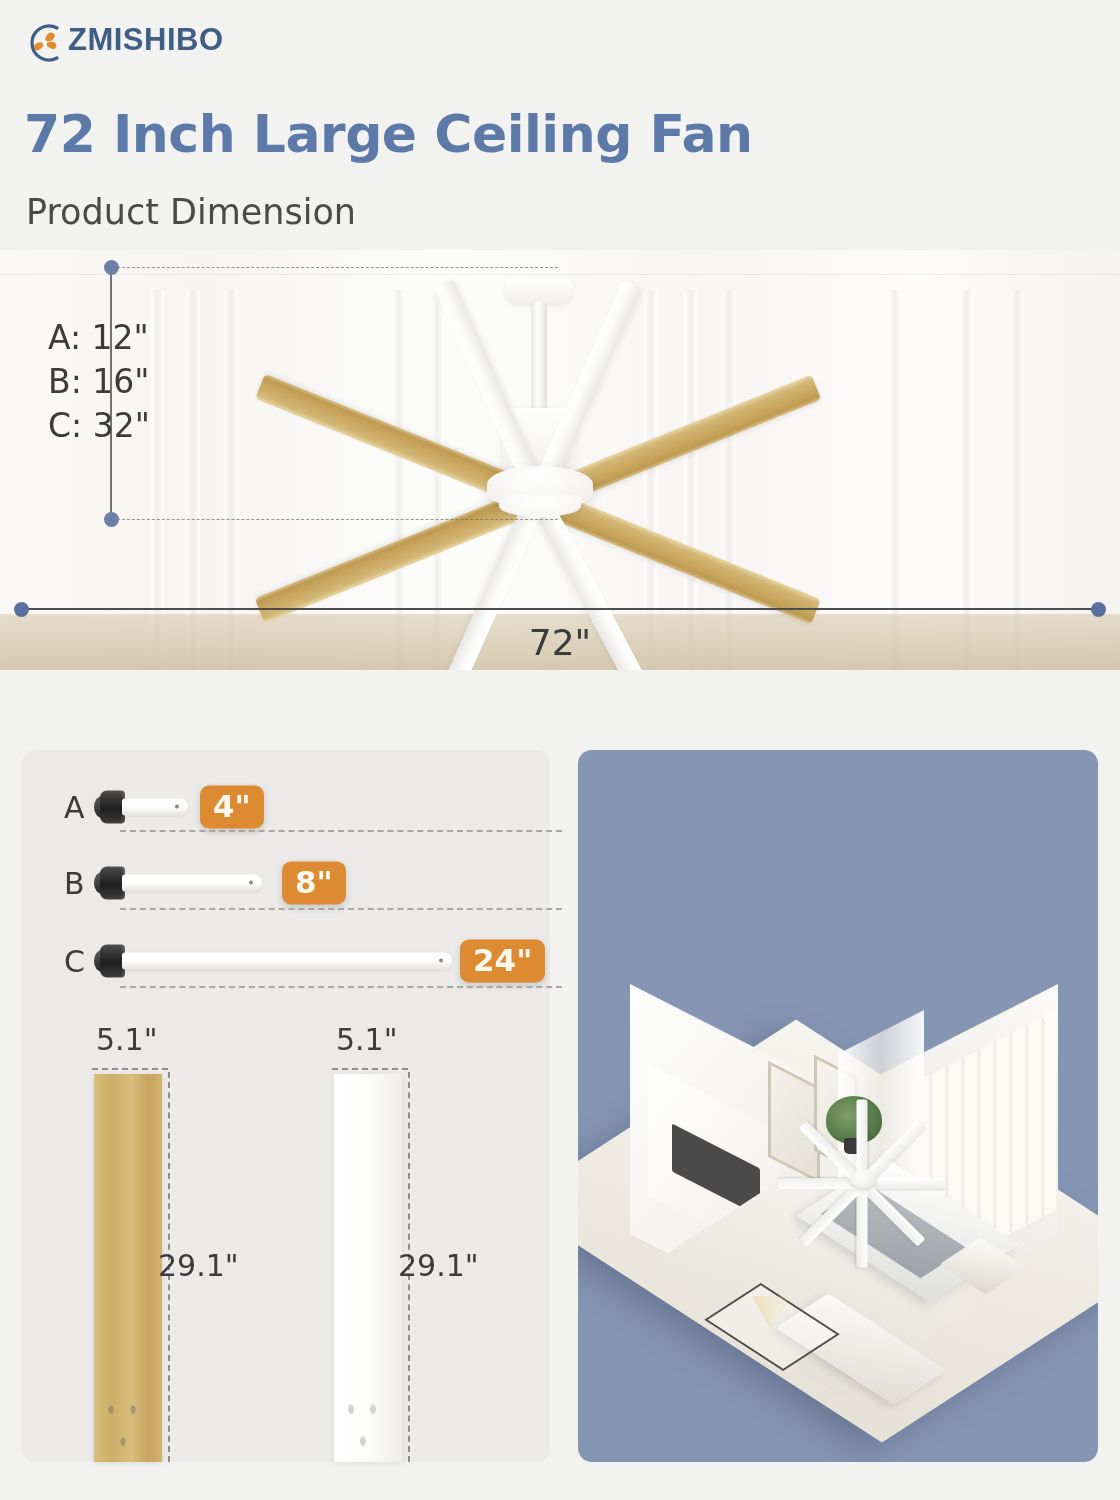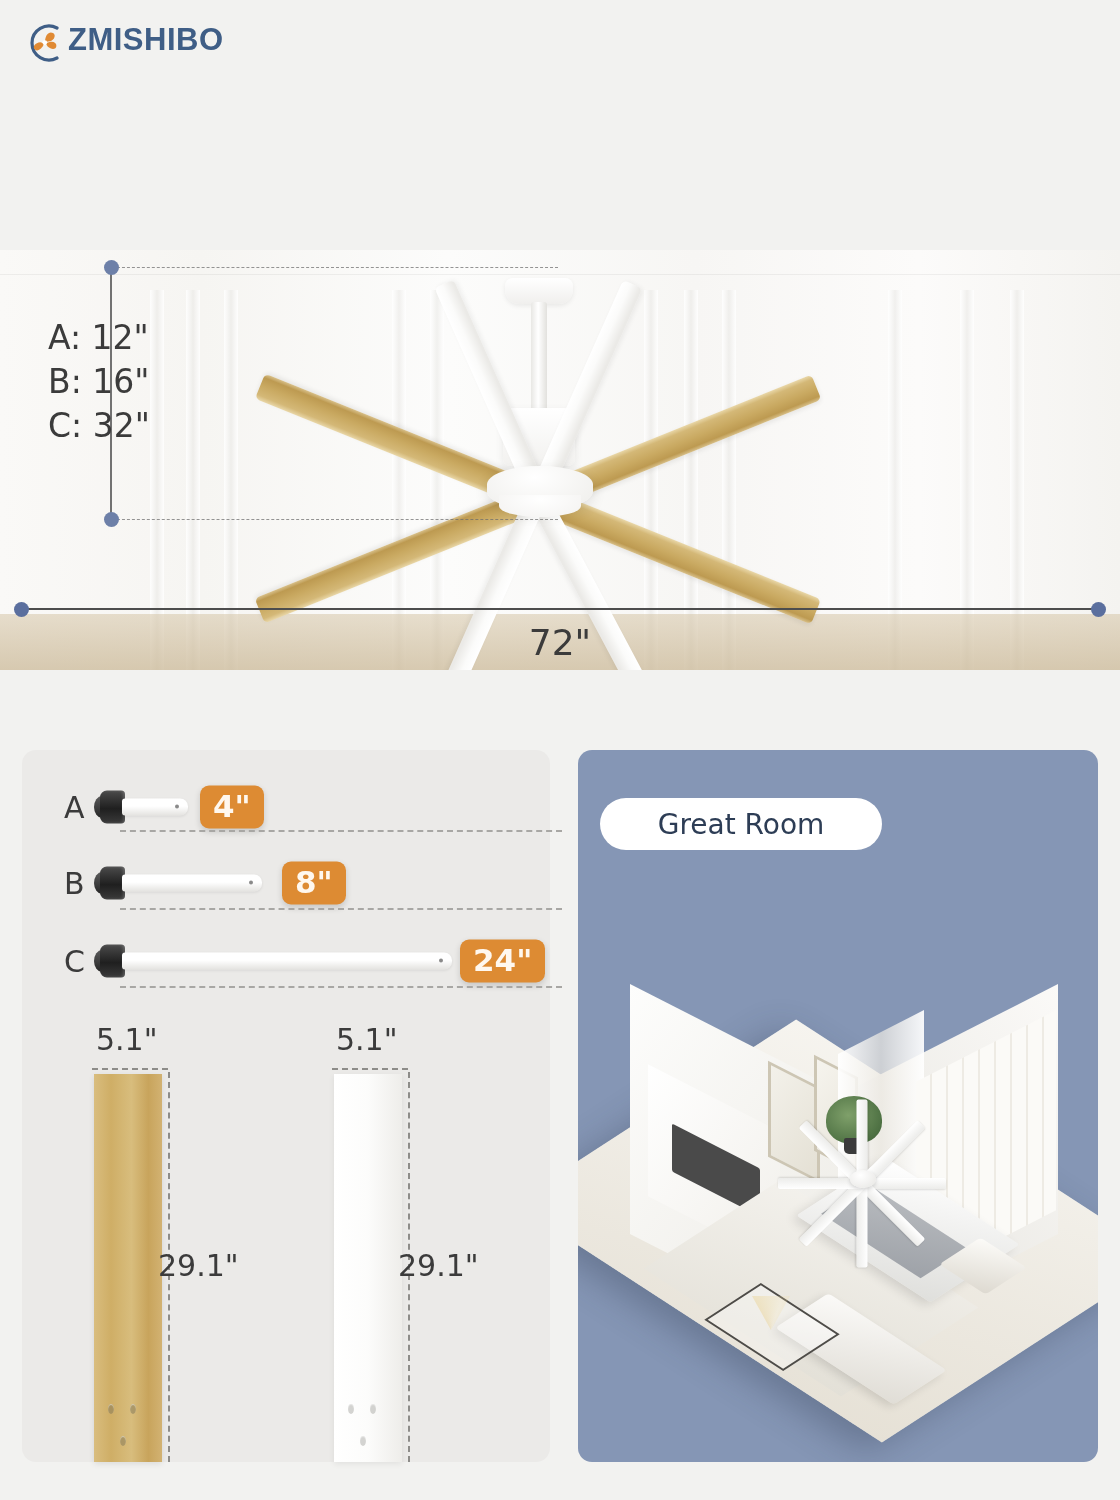--- a/index.html
+++ b/index.html
@@ -372,20 +372,22 @@
           <path d="M21 20 C21 13 25 9 29 11 C32 12.6 31 17.4 26 19.3 Z"></path>
           <path d="M21.6 21.3 C27.6 18.2 32.6 19.6 32.4 24 C32.2 27.6 27.6 28.2 23.6 24.6 Z"></path>
           <path d="M20.2 21.6 C17.6 27.8 13.4 30 10.6 27.2 C8.3 24.9 11 20.9 16.4 20.3 Z"></path>
         </g>
         <circle cx="20.8" cy="20.6" r="2.4" fill="#fff"></circle>
       </svg>
     </span>
     <span id="logo-text">ZMISHIBO</span>
   </div>
 
+  <div id="page-title">72 Inch Large Ceiling Fan</div>
+  <div id="page-subtitle">Product Dimension</div>
 </div>
 
 <div id="hero">
   <div class="room-wall"></div>
   <div class="ceiling-line"></div>
   <div class="curtain" style="left:150px"></div>
   <div class="curtain" style="left:186px"></div>
   <div class="curtain" style="left:224px"></div>
   <div class="curtain" style="left:392px"></div>
   <div class="curtain" style="left:430px"></div>
@@ -480,23 +482,20 @@
       <i class="screw light" style="left:14px; top:330px"></i>
       <i class="screw light" style="left:36px; top:330px"></i>
       <i class="screw light" style="left:26px; top:362px"></i>
     </span>
     <span class="bs-side-dash" style="left:386px; top:322px; height:390px"></span>
     <span class="bs-len-label" style="left:398px; top:1248px; position:fixed">29.1"</span>
   </div>
 </div>
 
 <div id="panel-right">
-  <div id="room-pill">
-    <span>Great Room</span>
-  </div>
 
   <div id="room-iso">
     <div class="iso" id="iso-floor"></div>
     <div class="iso" id="iso-wall-left"></div>
     <div class="iso" id="iso-wall-right"></div>
     <div class="iso" id="iso-tvwall"></div>
     <div class="iso" id="iso-tv"></div>
     <div class="iso" id="iso-window1"></div>
     <div class="iso" id="iso-window2"></div>
     <div class="iso" id="iso-curtain"></div>

